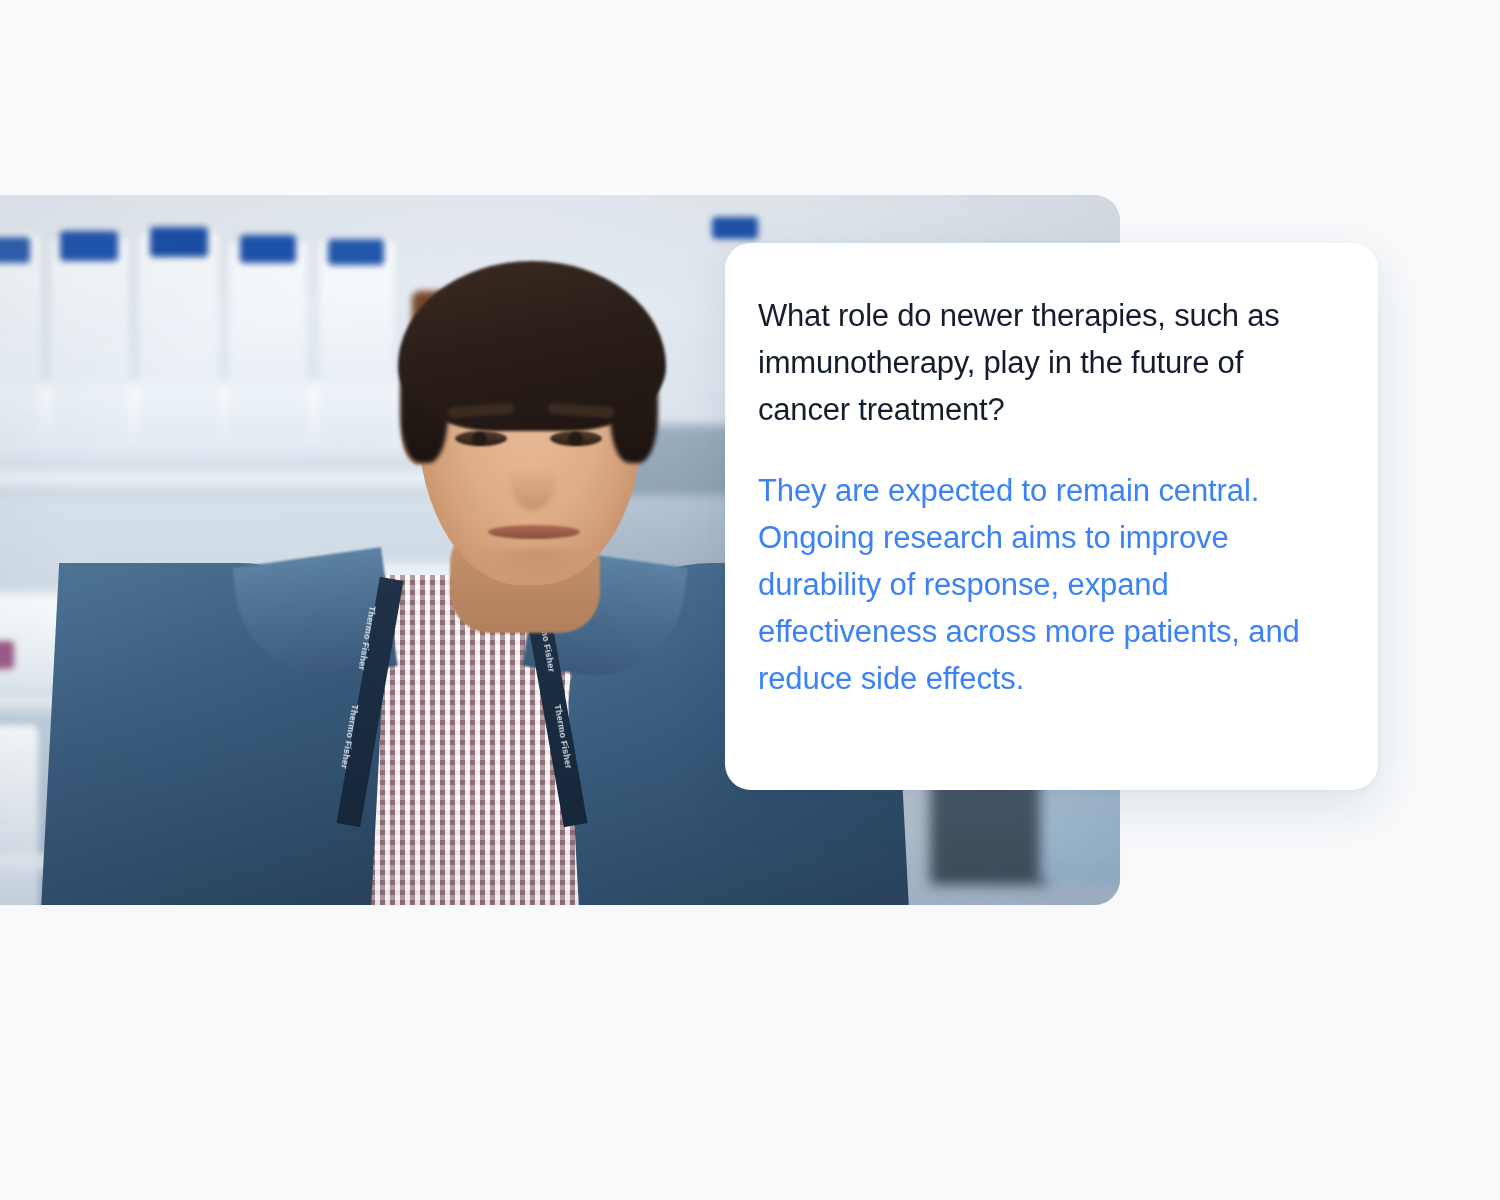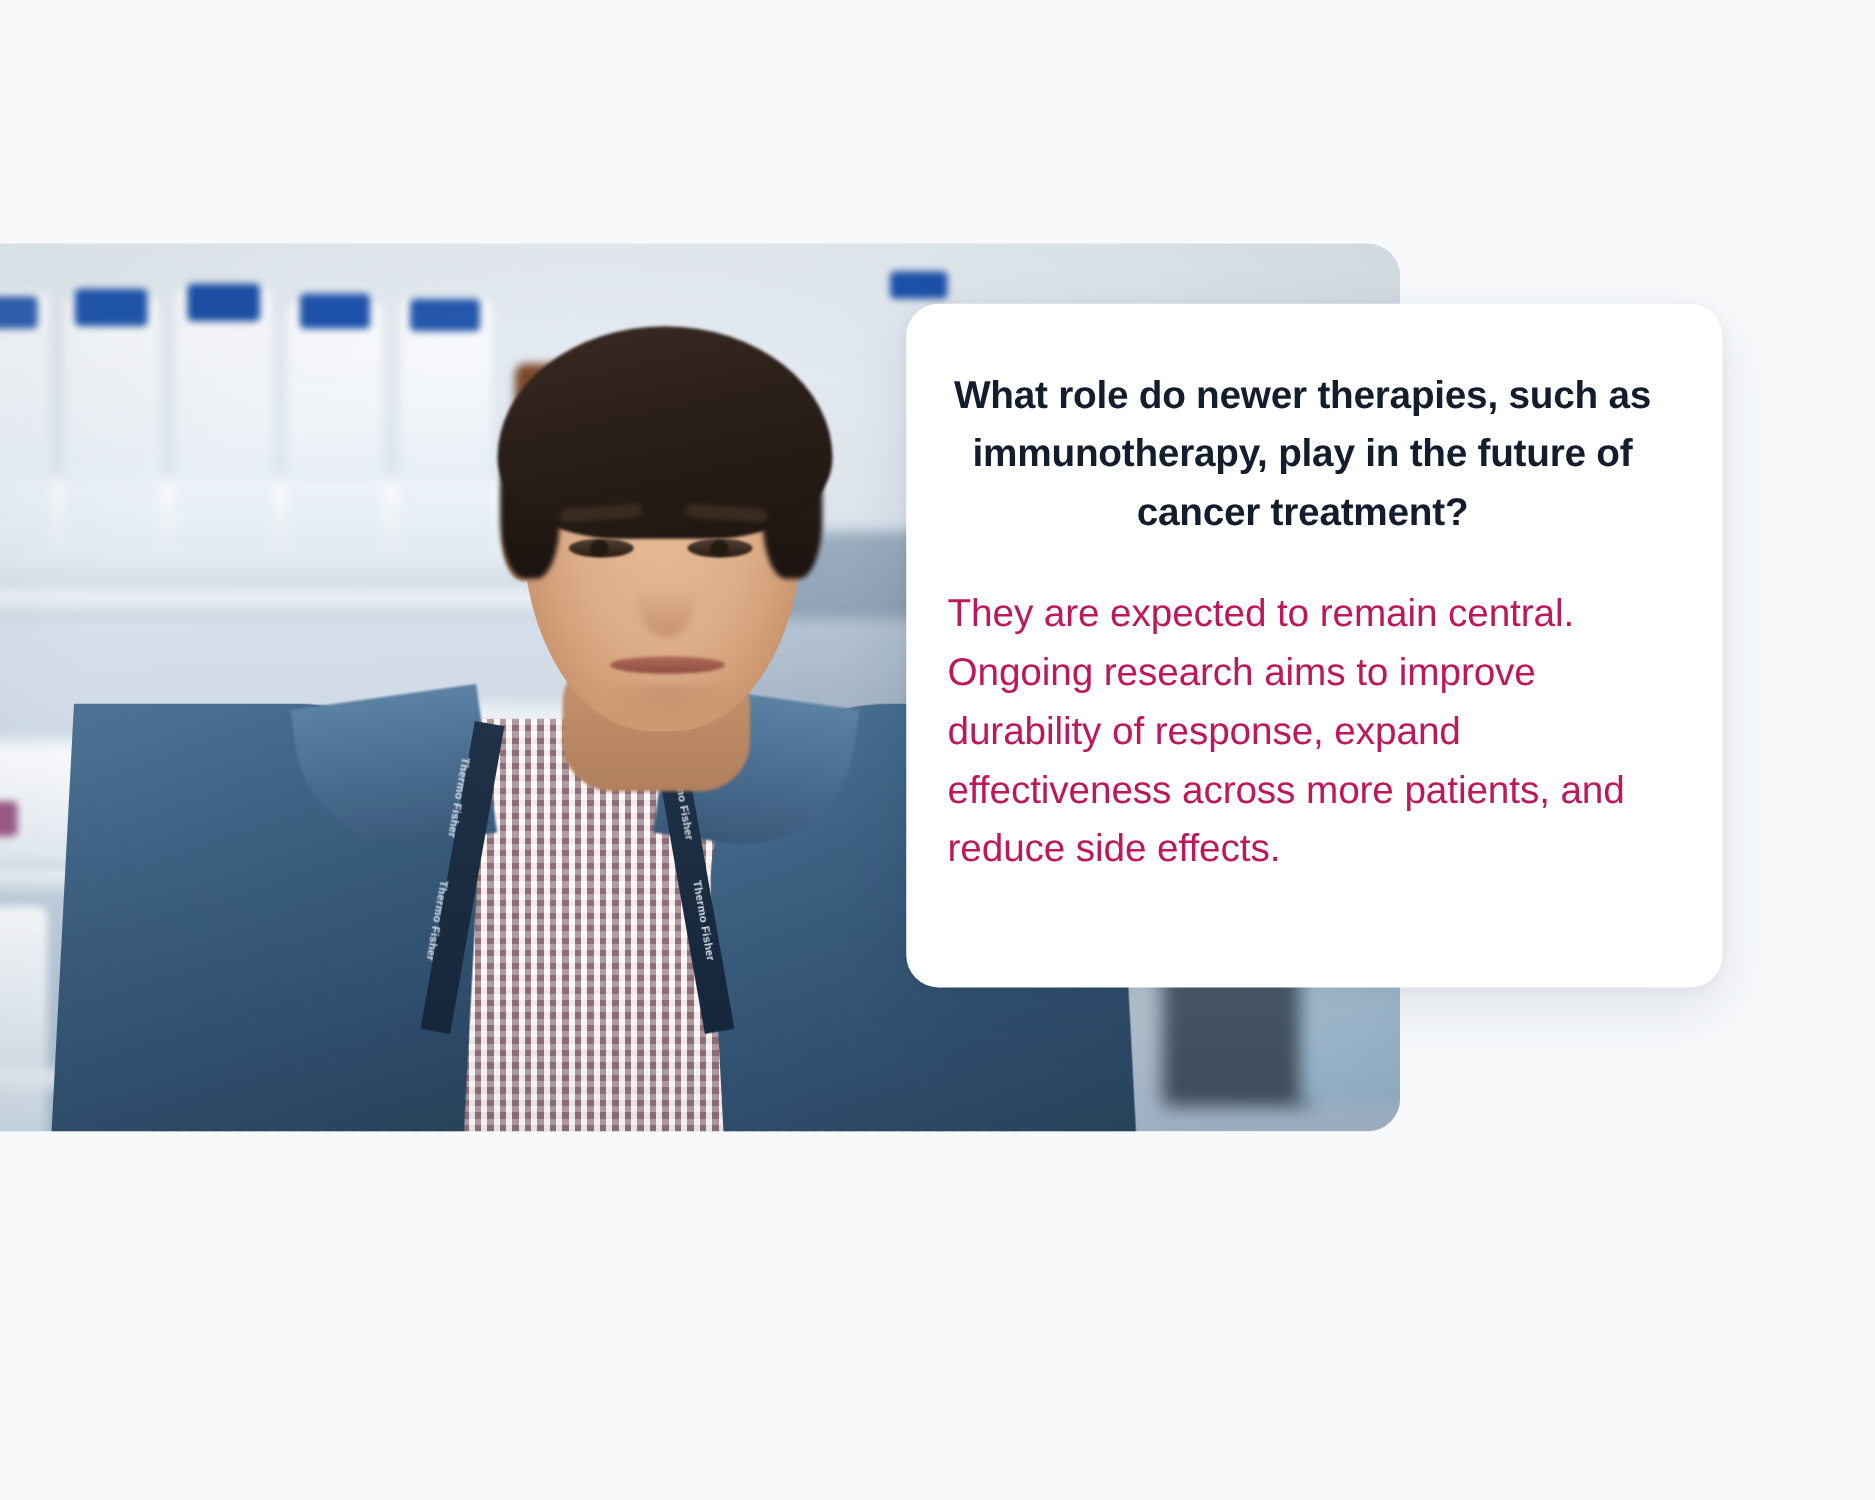--- a/index.html
+++ b/index.html
@@ -203,31 +203,30 @@
     left:725px; top:243px;
     width:653px; height:547px;
     background:#ffffff;
     border-radius:26px;
     box-shadow:0 18px 50px rgba(30,45,70,.10), 0 2px 10px rgba(30,45,70,.05);
     padding:49px 52px 0 33px;
   }
   .qa-question {
     font-size:31px;
     line-height:47px;
-    font-weight:700;
+    font-weight:400;
     color:#141d2e;
     letter-spacing:-.2px;
     margin:0 0 34px 0;
-    text-align:center;
   }
   .qa-answer {
     font-size:31px;
     line-height:47px;
     font-weight:400;
-    color:#be185d;
+    color:#3b82f6;
     letter-spacing:-.1px;
     margin:0;
   }
 </style>
 </head>
 <body>
 
 <div id="stage">
 
   <div class="photo-frame">

